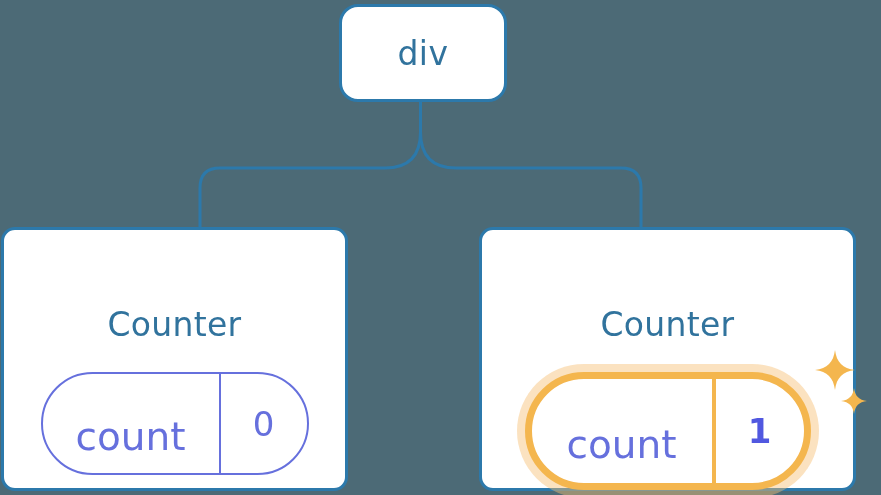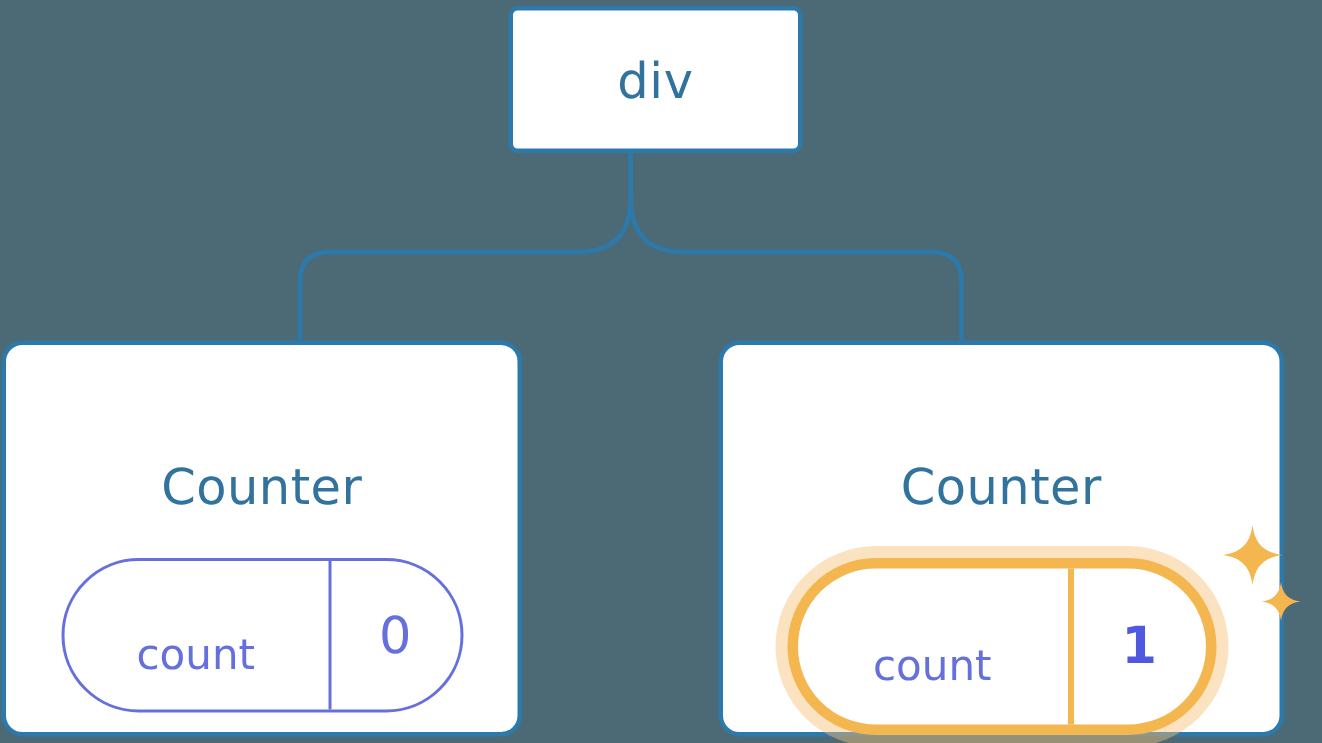--- a/index.html
+++ b/index.html
@@ -28,26 +28,26 @@
     width: 881px;
     height: 495px;
     pointer-events: none;
   }
 
   
   .root-node {
     position: absolute;
     left: 339px;
     top: 4px;
-    width: 196px;
+    width: 168px;
     height: 98px;
     box-sizing: border-box;
     background: #ffffff;
     border: 3px solid #2c79ab;
-    border-radius: 6px;
+    border-radius: 19px;
     display: flex;
     align-items: center;
     justify-content: center;
   }
   .root-label {
     font-size: 33px;
     color: #31739d;
     letter-spacing: 0.5px;
     line-height: 1;
   }
@@ -109,21 +109,21 @@
     align-items: center;
     justify-content: center;
     box-sizing: border-box;
   }
   .pill.plain .pill-key   { width: 176px; }
   .pill.plain .pill-value { width: 88px; border-left: 2px solid #6670dd; }
   .pill.highlight .pill-key   { width: 180px; }
   .pill.highlight .pill-value { width: 92px; border-left: 4px solid #f4b64e; }
 
   .pill-key-text {
-    font-size: 28px;
+    font-size: 39px;
     color: #6670dd;
     line-height: 1;
     margin-top: 26px;
   }
   .pill-value-text {
     font-size: 34px;
     color: #6670dd;
     line-height: 1;
   }
   .pill-value-text.bold {

